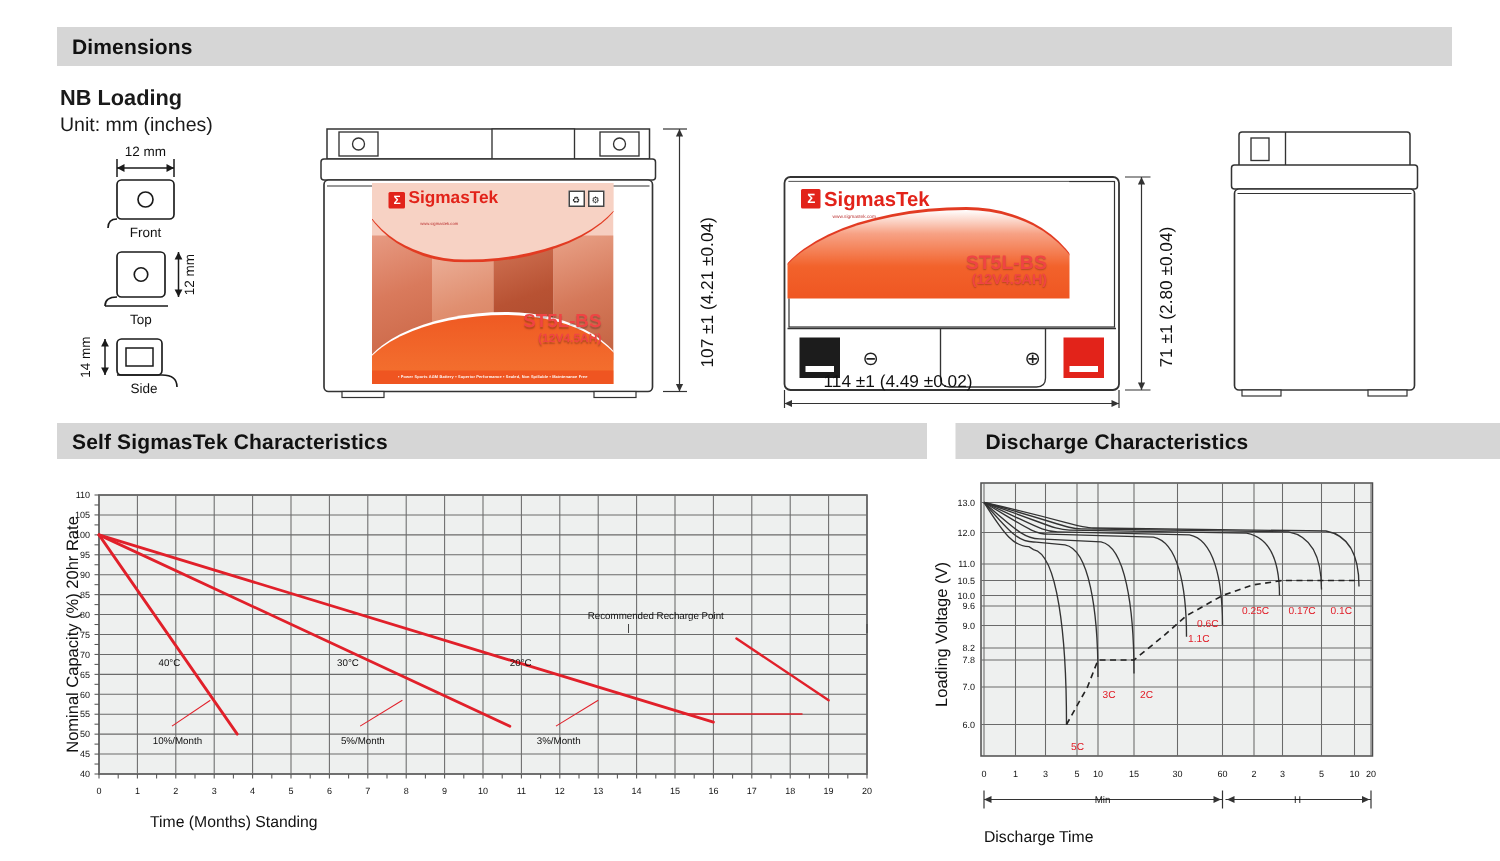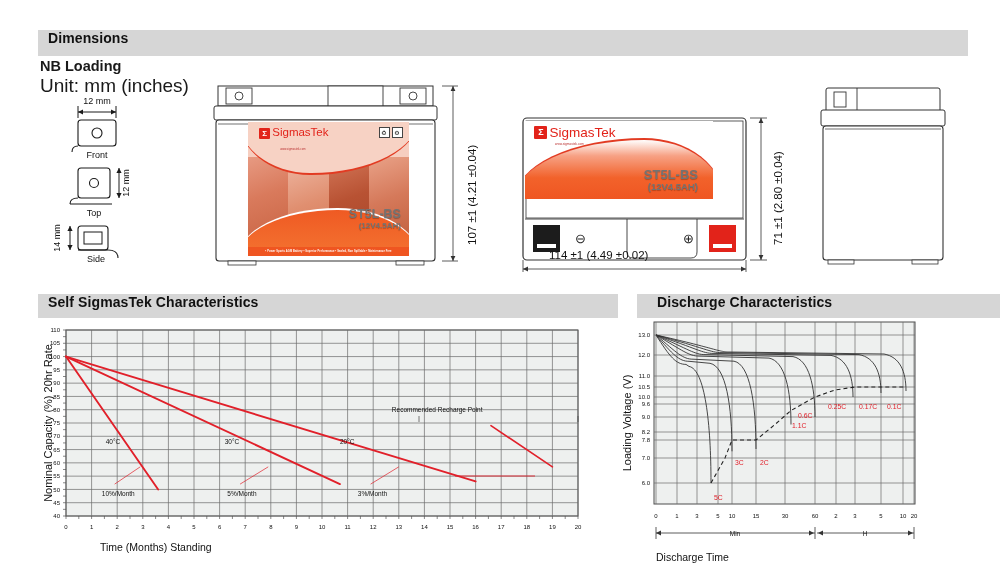--- a/index.html
+++ b/index.html
@@ -10,35 +10,34 @@
     color:#1a1a1a;
     overflow:hidden;
     position:relative;
   }
   .page{position:relative;width:1000px;height:574px;}
 
   
   .bar{
     position:absolute;
     background:#d6d6d6;
-    display:flex;
+    display:flex;align-items:center;
     padding-left:10px;
     box-sizing:border-box;
-    margin-top:12px;
   }
   .bar .bar-title{
     font-size:14px;font-weight:bold;color:#111;letter-spacing:0.1px;
   }
   #bar-dimensions{left:38px;top:18px;width:930px;height:26px;}
   #bar-selfdischarge{left:38px;top:282px;width:580px;height:24px;}
   #bar-discharge{left:637px;top:282px;width:390px;height:24px;padding-left:20px;}
 
   
   .nb-title{position:absolute;left:40px;top:58px;font-size:14.5px;font-weight:bold;}
-  .nb-unit{position:absolute;left:40px;top:75px;font-size:19px;}
+  .nb-unit{position:absolute;left:40px;top:75px;font-size:13px;}
 
   .term-svg{position:absolute;left:34px;top:90px;}
 
   
   .bat-svg{position:absolute;}
   #bat-front{left:210px;top:82px;}
   #bat-end{left:505px;top:82px;}
   #bat-side{left:812px;top:82px;}
 
   
@@ -69,24 +68,24 @@
     font-size:2.6px;letter-spacing:0.1px;
     display:flex;align-items:center;justify-content:center;
     white-space:nowrap;overflow:hidden;font-weight:bold;
   }
   .lbl-logo{position:absolute;left:7%;top:4%;display:flex;align-items:center;gap:2px;}
   .lbl-logo .sig-mark{
     width:11px;height:11px;background:#e2231a;color:#fff;
     display:flex;align-items:center;justify-content:center;
     font-size:8px;font-weight:bold;border-radius:1px;
   }
-  .lbl-logo .sig-txt{font-size:11.5px;font-weight:normal;color:#e2231a;line-height:1;}
+  .lbl-logo .sig-txt{font-size:11.5px;font-weight:bold;color:#e2231a;line-height:1;}
   .lbl-url{position:absolute;left:20%;top:19%;font-size:2.8px;color:#b33;}
   .lbl-model{
-    position:absolute;right:5%;bottom:19%;text-align:right;color:#737373;
+    position:absolute;right:5%;bottom:19%;text-align:right;color:#ef4444;
     font-weight:bold;text-shadow:0 1px 1px rgba(0,0,0,.25);
   }
   .lbl-model .m1{font-size:12.5px;line-height:1.05;}
   .lbl-model .m2{font-size:8px;line-height:1.2;}
   .lbl-icons{position:absolute;right:4%;top:4%;display:flex;gap:2px;}
   .lbl-icons span{
     width:9px;height:9px;border:1px solid #444;background:#fff;
     display:flex;align-items:center;justify-content:center;font-size:6px;color:#222;
   }
 

